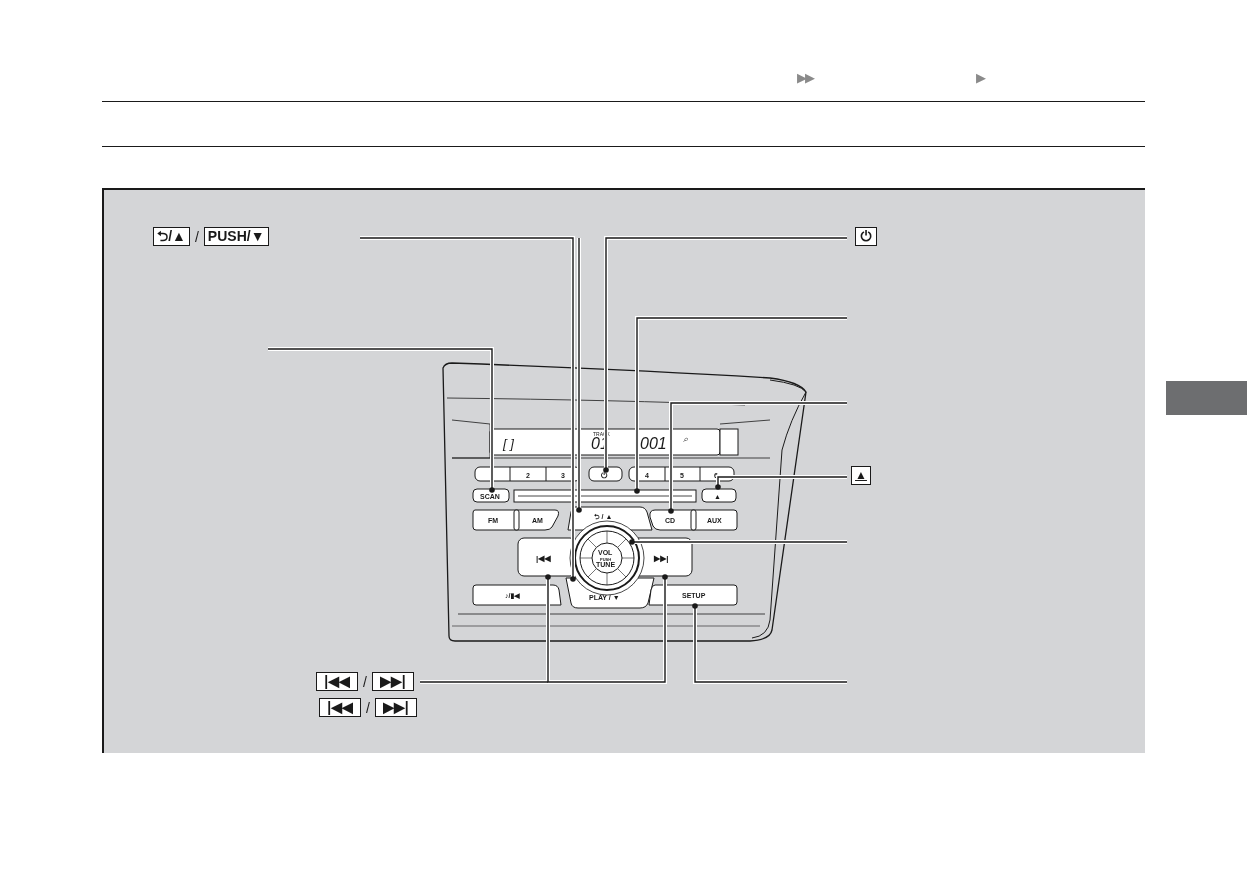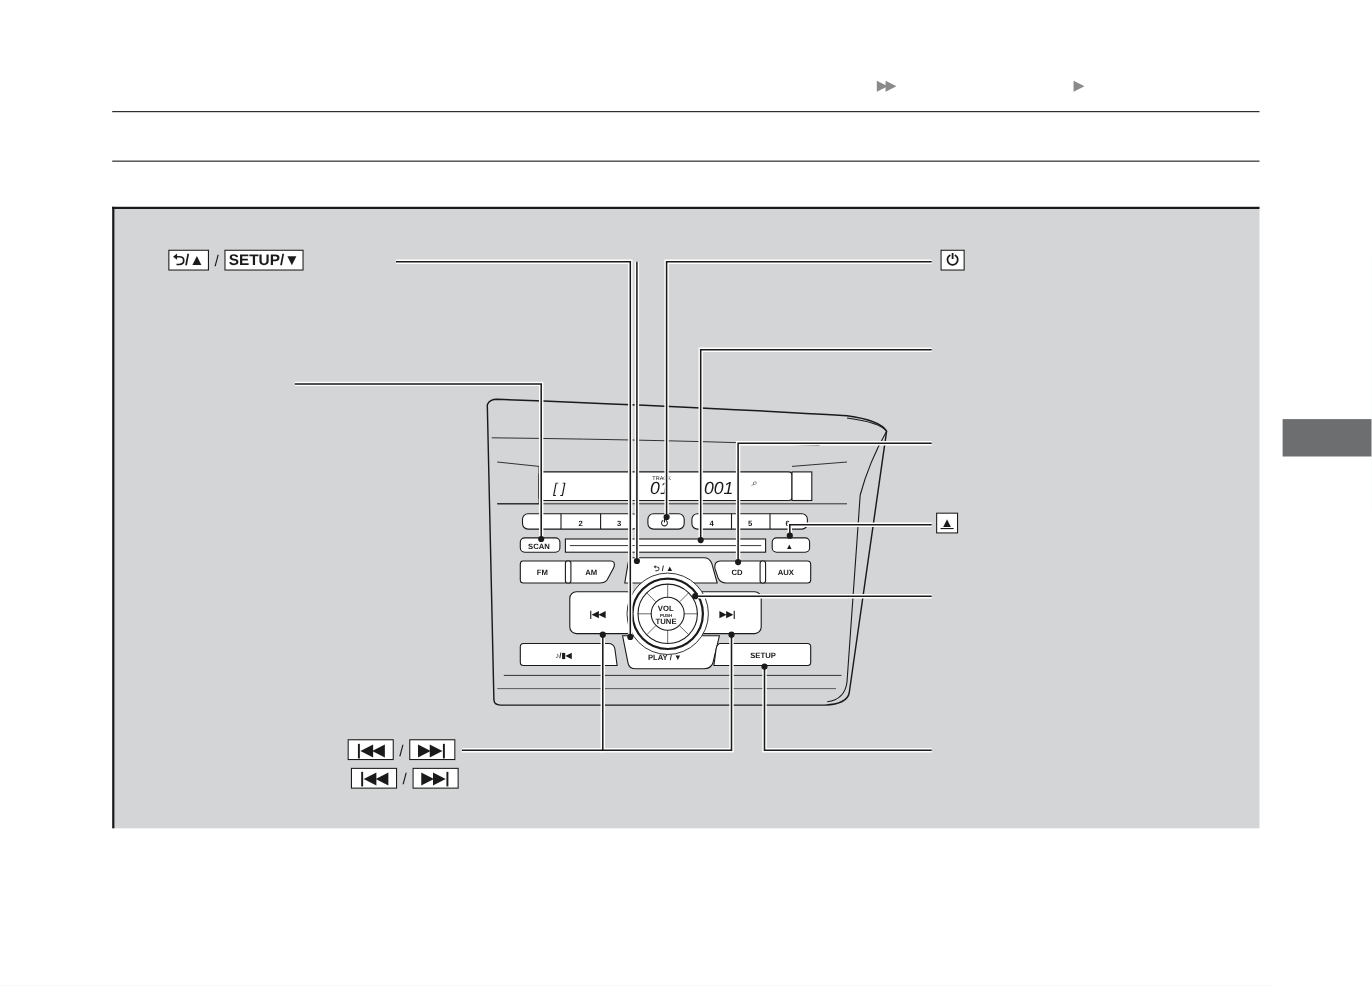--- a/index.html
+++ b/index.html
@@ -153,21 +153,21 @@
       <circle cx="548" cy="577" r="2.8"></circle>
         <circle cx="665" cy="577" r="2.8"></circle>
       <circle cx="695" cy="606" r="2.8"></circle>
     </g>
   </g>
 </svg>
 
 <div class="callout" style="left:153px;top:227px;">
   <span class="keycap">⮌/▲</span>
   <span class="sep">/</span>
-  <span class="keycap">SETUP/▼</span>
+  <span class="keycap">PUSH/▼</span>
 </div>
 
 <div class="callout" style="left:855px;top:227px;">
   <span class="keycap" style="width:14px;">⏻</span>
 </div>
 
 <div class="callout" style="left:851px;top:466px;">
   <span class="keycap" style="width:12px;font-size:12px;text-decoration:underline;">▲</span>
 </div>
 

